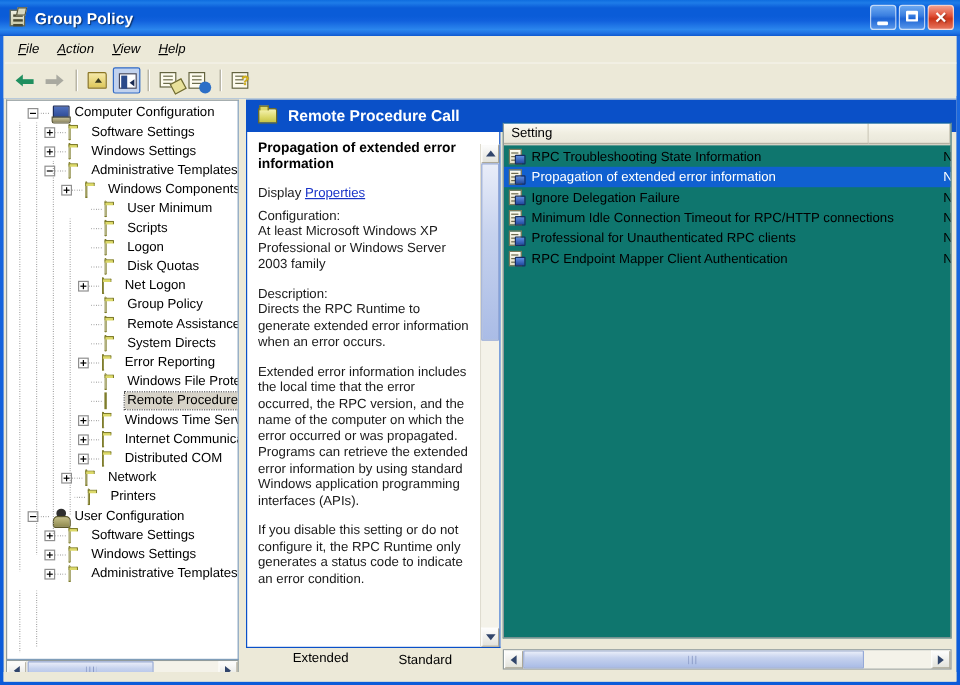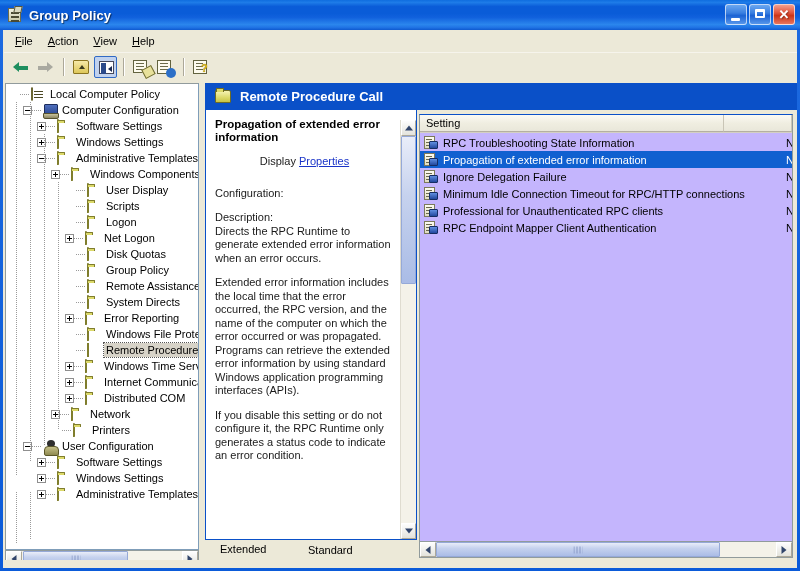--- a/index.html
+++ b/index.html
@@ -128,20 +128,21 @@
     align-items: center;
     padding-left: 4px;
     background: #ece9d8;
     font-size: 11px;
     color: #000;
   }
   .menu-item {
     padding: 3px 8px 3px 7px;
     cursor: default;
     white-space: nowrap;
+    font-style: italic;
   }
   .menu-item u { text-decoration: underline; }
 
   #toolbar {
     height: 28px;
     background: #ece9d8;
     display: flex;
     align-items: center;
     padding-left: 6px;
     border-top: 1px solid #f6f4ec;
@@ -568,21 +569,21 @@
     line-height: 13.5px;
   }
   #desc-title {
     font-weight: bold;
     font-size: 11.5px;
     color: #000;
     margin-bottom: 11px;
     line-height: 13px;
   }
   .desc-p { margin: 0 0 11px 0; }
-  #display-line { margin-bottom: 18px; text-align: center; }
+  #display-line { margin-bottom: 5px; }
   #display-link {
     color: #1a34c8;
     text-decoration: underline;
     cursor: default;
   }
 
   
   #desc-vscroll {
     position: absolute;
     left: 199px; top: 38px;
@@ -590,23 +591,23 @@
     background: #f4f2e9;
     border-left: 1px solid #dfdcd0;
   }
   #desc-vscroll .sb-btn { width: 15px; height: 16px; }
   #desc-vscroll .sb-track { position: absolute; left: 0; top: 16px; bottom: 16px; width: 15px; }
   #desc-vscroll .sb-btn.down { position: absolute; left: 0; bottom: 0; }
 
   
   #listpane {
     position: absolute;
-    left: 218px; top: 32px;
+    left: 218px; top: 20px;
     width: 374px; height: 430px;
-    background: #c4b5fd;
+    background: #0f766e;
     border: 1px solid #919b9c;
     border-top: 1px solid #0a50c8;
     overflow: hidden;
   }
   #list-header {
     height: 18px;
     display: flex;
     background: #f1efe2;
     border-bottom: 1px solid #d4d0c4;
   }
@@ -714,21 +715,21 @@
     background: transparent;
     font-weight: normal;
     top: 0px;
     height: 20px;
     line-height: 19px;
   }
   .tab.active .tabbg {
     background: #ece9d8;
     border-color: #7b7768;
   }
-  .tab .tablabel { position: relative; z-index: 2; }
+  .tab .tablabel { position: relative; z-index: 2; margin-left: 24px; }
 
   
   #bottomfill {
     position: absolute;
     left: 0; top: 478px;
     width: 794px; height: 8px;
     background: #ece9d8;
   }
 </style>
 </head>
@@ -795,27 +796,20 @@
         <span class="ico-help"></span>
       </div>
     </div>
   </div>
 
   <div id="client">
 
     <div id="treepane">
       <div id="treeinner">
           <div class="tnode">
-            <span style="width: 3px; flex: 0 0 auto;"></span>
-            <span class="expander-space"></span>
-            <span class="dots"></span>
-            <span class="ticon"><span class="ic-policy"></span></span>
-            <span class="tlabel">Local Computer Policy</span>
-          </div>
-          <div class="tnode">
             <span style="width: 17px; flex: 0 0 auto;"></span>
             <span class="expander"></span>
             <span class="dots"></span>
             <span class="ticon"><span class="ic-computer"></span></span>
             <span class="tlabel">Computer Configuration</span>
           </div>
           <div class="tnode">
             <span style="width: 31px; flex: 0 0 auto;"></span>
             <span class="expander plus"></span>
             <span class="dots"></span>
@@ -841,49 +835,49 @@
             <span class="expander plus"></span>
             <span class="dots"></span>
             <span class="ticon"><span class="ic-folder"></span></span>
             <span class="tlabel">Windows Components</span>
           </div>
           <div class="tnode">
             <span style="width: 59px; flex: 0 0 auto;"></span>
             <span class="expander-space"></span>
             <span class="dots"></span>
             <span class="ticon"><span class="ic-folder"></span></span>
-            <span class="tlabel">User Display</span>
+            <span class="tlabel">User Minimum</span>
           </div>
           <div class="tnode">
             <span style="width: 59px; flex: 0 0 auto;"></span>
             <span class="expander-space"></span>
             <span class="dots"></span>
             <span class="ticon"><span class="ic-folder"></span></span>
             <span class="tlabel">Scripts</span>
           </div>
           <div class="tnode">
             <span style="width: 59px; flex: 0 0 auto;"></span>
             <span class="expander-space"></span>
             <span class="dots"></span>
             <span class="ticon"><span class="ic-folder"></span></span>
             <span class="tlabel">Logon</span>
           </div>
           <div class="tnode">
             <span style="width: 59px; flex: 0 0 auto;"></span>
+            <span class="expander-space"></span>
+            <span class="dots"></span>
+            <span class="ticon"><span class="ic-folder"></span></span>
+            <span class="tlabel">Disk Quotas</span>
+          </div>
+          <div class="tnode">
+            <span style="width: 59px; flex: 0 0 auto;"></span>
             <span class="expander plus"></span>
             <span class="dots"></span>
             <span class="ticon"><span class="ic-folder"></span></span>
             <span class="tlabel">Net Logon</span>
-          </div>
-          <div class="tnode">
-            <span style="width: 59px; flex: 0 0 auto;"></span>
-            <span class="expander-space"></span>
-            <span class="dots"></span>
-            <span class="ticon"><span class="ic-folder"></span></span>
-            <span class="tlabel">Disk Quotas</span>
           </div>
           <div class="tnode">
             <span style="width: 59px; flex: 0 0 auto;"></span>
             <span class="expander-space"></span>
             <span class="dots"></span>
             <span class="ticon"><span class="ic-folder"></span></span>
             <span class="tlabel">Group Policy</span>
           </div>
           <div class="tnode">
             <span style="width: 59px; flex: 0 0 auto;"></span>
@@ -1015,20 +1009,21 @@
 
       <div id="desc-pane">
         <div id="desc-body">
           <div id="desc-title">Propagation of extended error information</div>
           <div id="display-line">
             <span>Display</span>
             <span id="display-link">Properties</span>
           </div>
           <div class="desc-p">
             <div>Configuration:</div>
+            <div>At least Microsoft Windows XP Professional or Windows Server 2003 family</div>
           </div>
           <div class="desc-p">
             <div>Description:</div>
             <div>Directs the RPC Runtime to generate extended error information when an error occurs.</div>
           </div>
           <div class="desc-p">Extended error information includes the local time that the error occurred, the RPC version, and the name of the computer on which the error occurred or was propagated. Programs can retrieve the extended error information by using standard Windows application programming interfaces (APIs).</div>
           <div class="desc-p">If you disable this setting or do not configure it, the RPC Runtime only generates a status code to indicate an error condition.</div>
         </div>
       </div>
 

